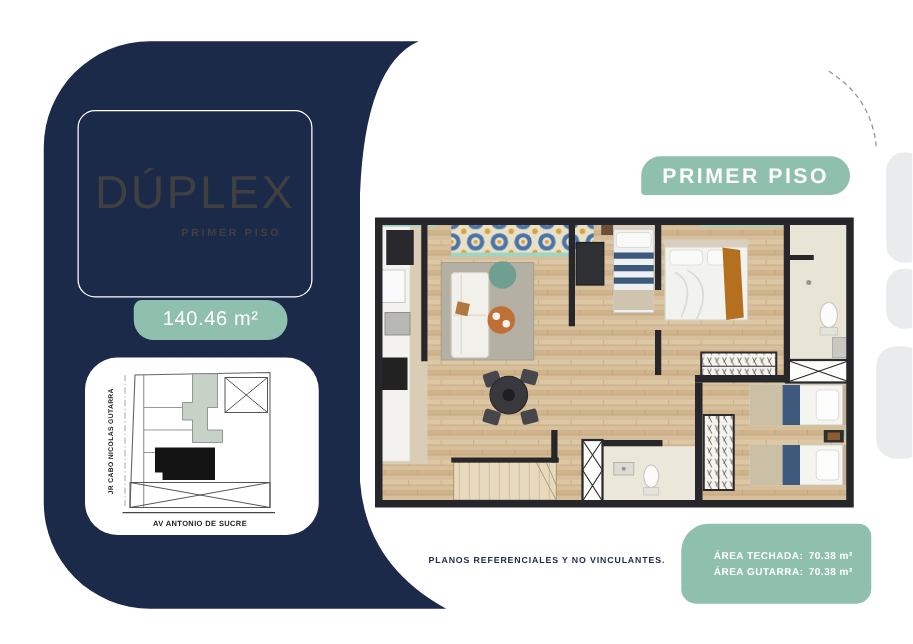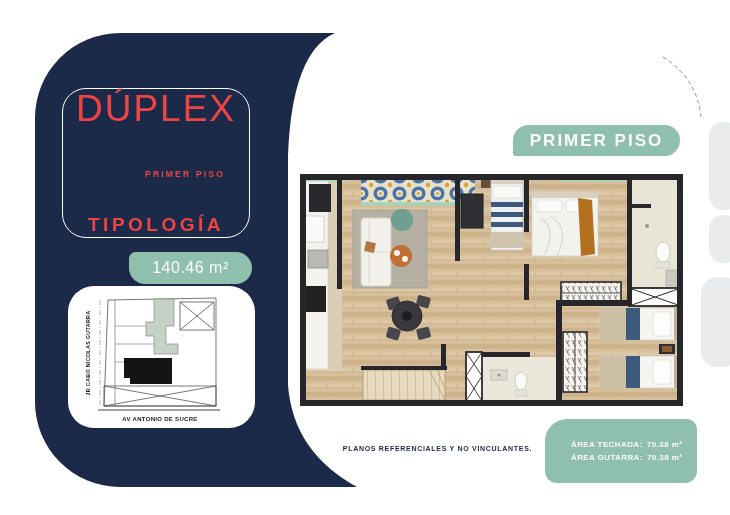--- a/index.html
+++ b/index.html
@@ -3,30 +3,30 @@
 <meta charset="utf-8">
 <style>
   html,body{margin:0;padding:0;background:#fff;}
   #stage{position:relative;width:730px;height:515px;overflow:hidden;background:#fff;
          font-family:"Liberation Sans","DejaVu Sans",sans-serif;}
   svg{display:block;}
   .abs{position:absolute;}
 
   
   #duplex-box{left:62px;top:88px;width:186px;height:148px;border:1.6px solid #fff;
-      border-radius:24px;color:#ef4444;display:flex;flex-direction:column;
-      align-items:center;justify-content:center;z-index:3;gap:33px;}
+      border-radius:14px;color:#404040;display:flex;flex-direction:column;
+      align-items:center;justify-content:center;z-index:3;}
   #duplex-title{font-size:37px;font-weight:400;letter-spacing:2px;line-height:1;}
   #duplex-sub{width:138px;text-align:right;margin-top:9px;font-size:8.5px;
       font-weight:700;letter-spacing:2.2px;}
   #duplex-tipo{width:150px;text-align:center;font-size:19px;font-weight:600;
       letter-spacing:3.5px;margin-top:2px;}
-  #area-badge{left:129px;top:240px;width:123px;height:32px;background:#8fbfad;
+  #area-badge{left:107px;top:240px;width:123px;height:32px;background:#8fbfad;
       border-radius:7px 17px 17px 17px;color:#fff;font-size:16px;font-weight:500;
-      display:flex;align-items:center;justify-content:center;letter-spacing:.5px;z-index:3;margin-top:12px;}
+      display:flex;align-items:center;justify-content:center;letter-spacing:.5px;z-index:3;}
 
   
   #site-card{left:68px;top:286px;width:187px;height:142px;background:#fff;
       border-radius:26px;z-index:3;}
 
   
   #floor-badge{left:513px;top:125px;width:167px;height:31px;background:#8fbfad;
       border-radius:16px 16px 16px 3px;color:#fdfdfd;font-size:17px;font-weight:600;
       letter-spacing:2px;display:flex;align-items:center;justify-content:center;z-index:3;}
 
@@ -57,21 +57,20 @@
     <g fill="#e9ebec">
       <rect x="709" y="122" width="30" height="88" rx="14"></rect>
       <rect x="709" y="215" width="30" height="48" rx="14"></rect>
       <rect x="701" y="277" width="38" height="90" rx="16"></rect>
     </g>
   </svg>
 
   <div id="duplex-box" class="abs">
     <div id="duplex-title">DÚPLEX</div>
     <div id="duplex-sub">PRIMER PISO</div>
-    <div id="duplex-tipo">TIPOLOGÍA</div>
   </div>
 
   <div id="area-badge" class="abs">140.46 m²</div>
 
   <div id="site-card" class="abs">
     <svg width="187" height="142" viewBox="0 0 187 142">
 
       <path d="M 40,14 L 148,12 L 148,120 L 36,120 Z" fill="none" stroke="#666" stroke-width="0.9"></path>
       <line x1="47" y1="14" x2="47" y2="120" stroke="#777" stroke-width="0.7"></line>
       <line x1="32" y1="14" x2="32" y2="120" stroke="#999" stroke-width="0.7" stroke-dasharray="5 2 1 2"></line>

